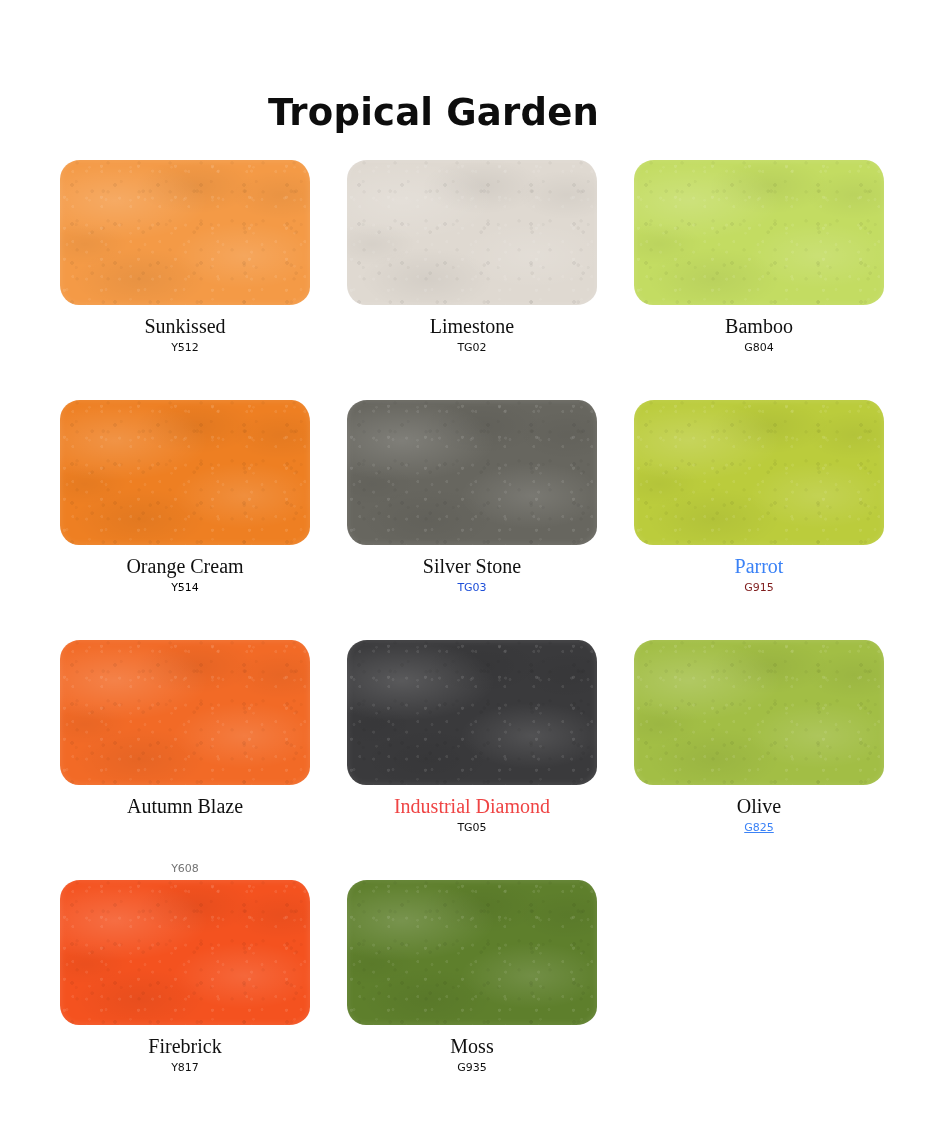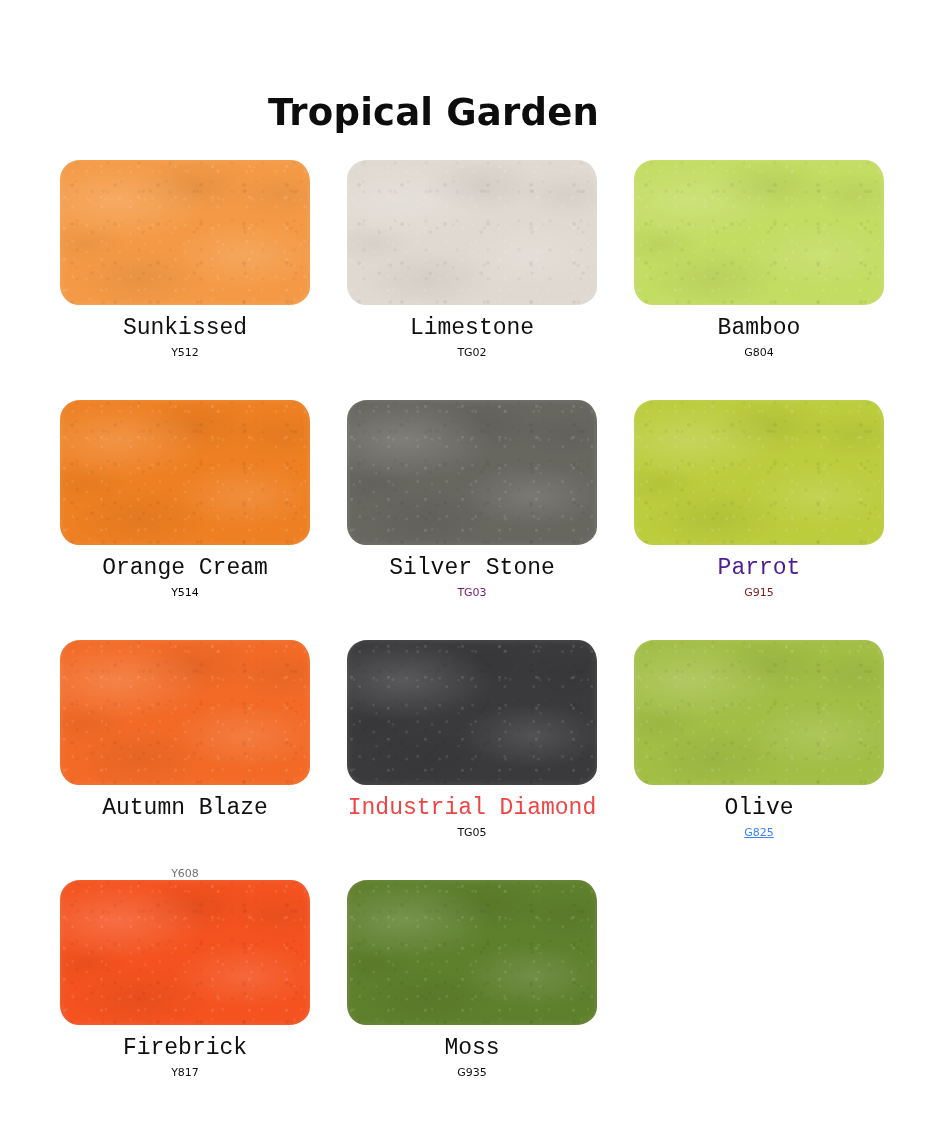--- a/index.html
+++ b/index.html
@@ -115,22 +115,22 @@
     position: absolute;
     top: 152px;
     left: -18px;
     width: 286px;
     text-align: center;
     line-height: 1.42;
   }
 
   .swatch-name {
     display: block;
-    font-family: Liberation Mono, monospace;
-    font-size: 23px;
+    font-family: Liberation Serif, serif;
+    font-size: 20px;
     font-weight: 400;
     color: #101010;
     white-space: nowrap;
   }
 
   .swatch-code {
     display: block;
     font-family: "DejaVu Sans", "Liberation Sans", sans-serif;
     font-size: 11px;
     font-weight: 400;
@@ -186,30 +186,30 @@
         <span class="swatch-code" style="color: #000000;">Y514</span>
       </div>
     </div>
 
     <div class="swatch-cell">
       <div class="swatch-chip-wrap">
         <div class="swatch-chip" style="background-color: rgb(103, 102, 95);"></div>
       </div>
       <div class="swatch-caption">
         <span class="swatch-name" style="color: rgb(16, 16, 16);">Silver Stone</span>
-        <span class="swatch-code" style="color: #701a75;">TG03</span>
+        <span class="swatch-code" style="color: #1d4ed8;">TG03</span>
       </div>
     </div>
 
     <div class="swatch-cell">
       <div class="swatch-chip-wrap">
         <div class="swatch-chip" style="background-color: rgb(187, 204, 60);"></div>
       </div>
       <div class="swatch-caption">
-        <span class="swatch-name" style="color: #4c1d95;">Parrot</span>
+        <span class="swatch-name" style="color: #3b82f6;">Parrot</span>
         <span class="swatch-code" style="color: #7f1d1d;">G915</span>
       </div>
     </div>
 
     <div class="swatch-cell">
       <div class="swatch-chip-wrap">
         <div class="swatch-chip" style="background-color: rgb(242, 106, 38);"></div>
       </div>
       <div class="swatch-caption">
         <span class="swatch-name" style="color: rgb(16, 16, 16);">Autumn Blaze</span>

